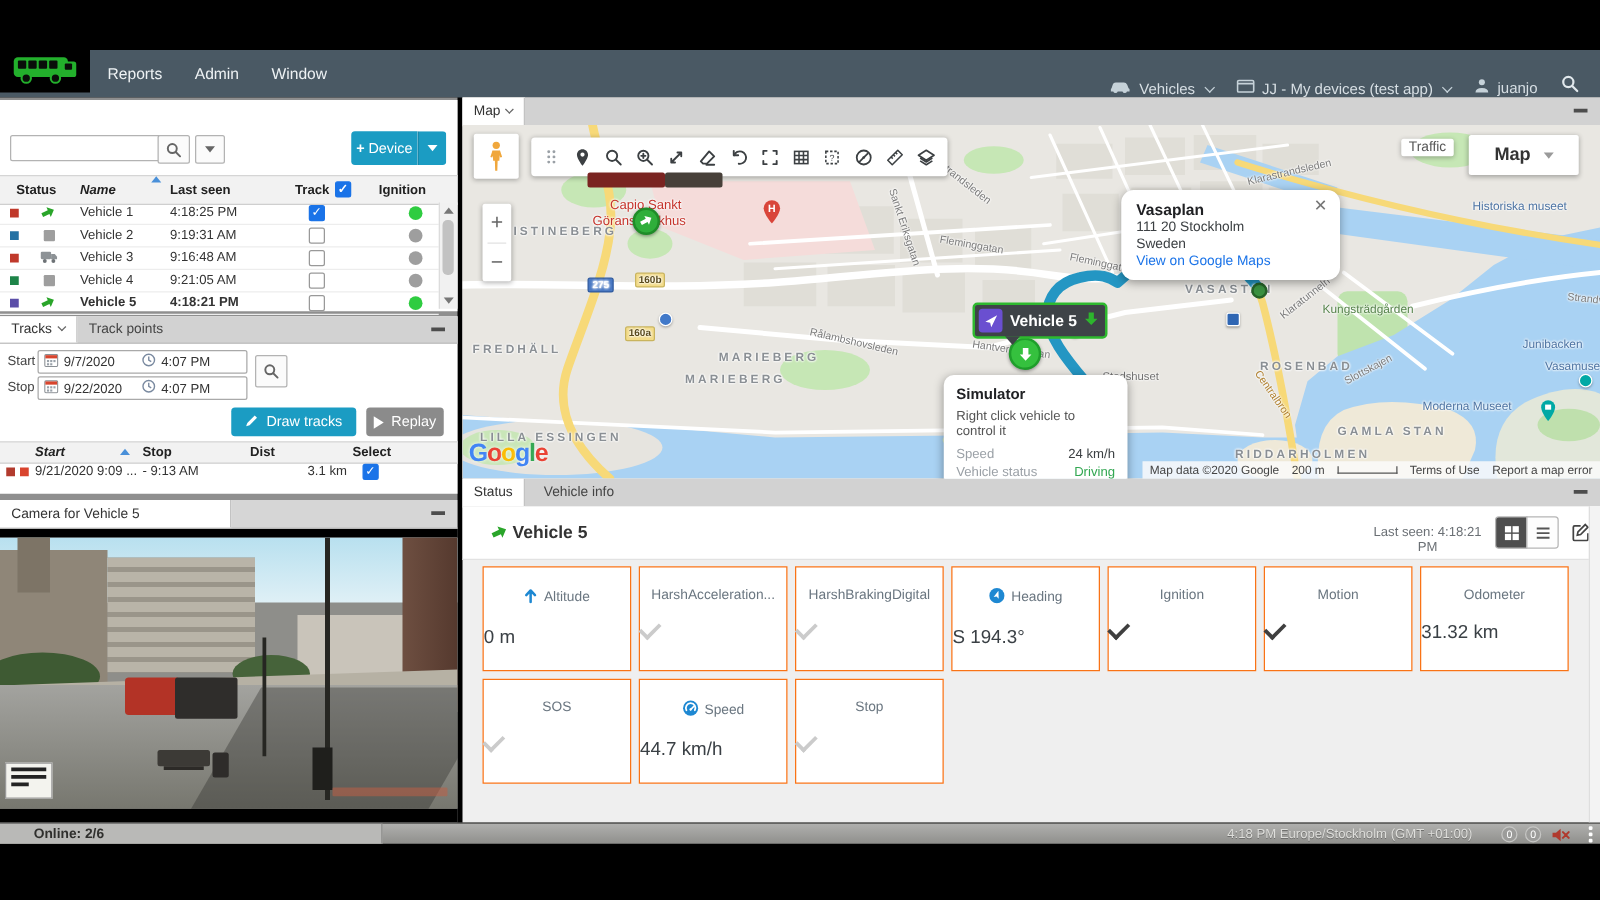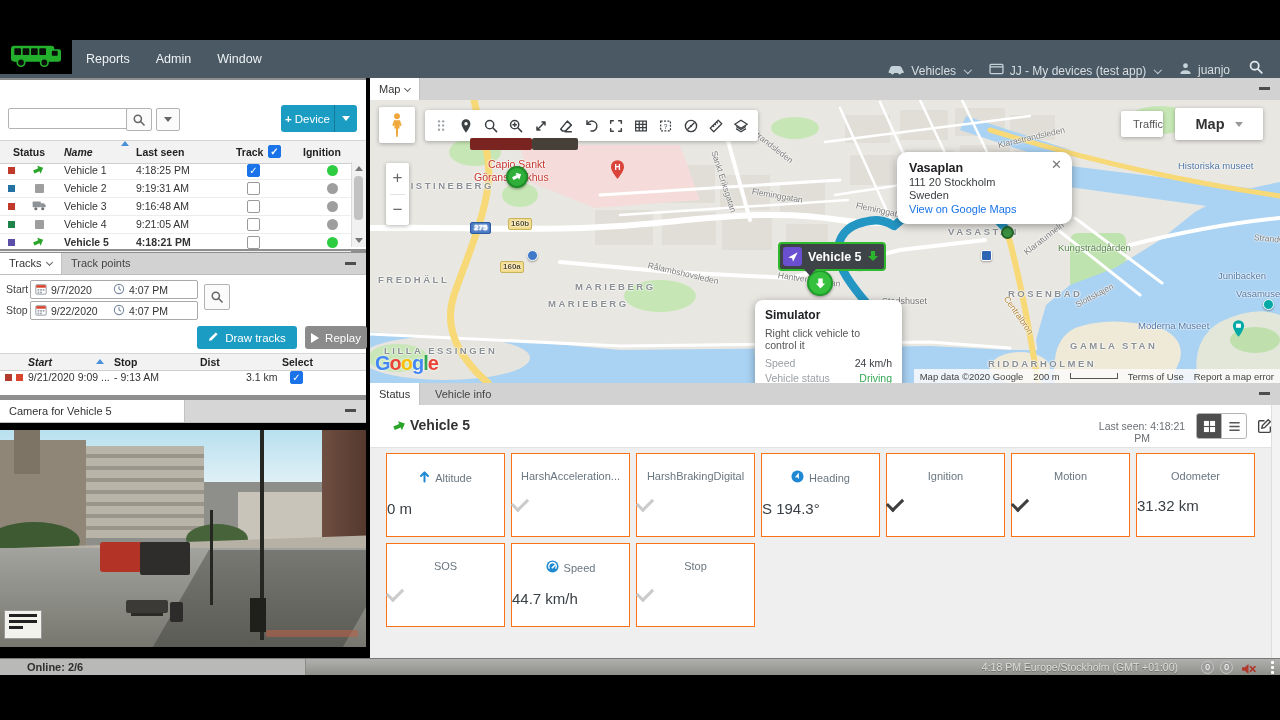--- a/index.html
+++ b/index.html
@@ -55,21 +55,21 @@
   .sarr{position:absolute;left:3px;width:0;height:0;border-left:4px solid transparent;border-right:4px solid transparent;}
   .sarr.up{top:4px;border-bottom:5px solid #777;}
   .sarr.dn{bottom:4px;border-top:5px solid #777;}
   #veh-thumb{position:absolute;left:2px;top:14px;width:9px;height:44px;background:#c2c2c2;border-radius:4px;}
 
   
   #tracks-panel{left:0;top:175px;width:366px;height:142px;}
   .flabel{position:absolute;font-size:10.5px;color:#444;}
   .dtfield{position:absolute;left:30px;width:168px;height:19px;border:1px solid #a9a9a9;border-radius:2px;background:#fff;display:flex;align-items:center;font-size:10.5px;color:#333;box-sizing:border-box;padding:0 4px;gap:4px;}
   .dtfield .dtx{width:58px;}
-  .btn{position:absolute;border-radius:3px;color:#fff;font-size:11.5px;display:flex;align-items:center;justify-content:center;gap:6px;margin-left:12px;}
+  .btn{position:absolute;border-radius:3px;color:#fff;font-size:11.5px;display:flex;align-items:center;justify-content:center;gap:6px;}
   #draw-btn{left:185px;top:73px;width:100px;height:23px;background:#1b9cc3;}
   #replay-btn{left:293px;top:73px;width:62px;height:23px;background:#8b8b8b;}
   .play-tri{width:0;height:0;border-top:5px solid transparent;border-bottom:5px solid transparent;border-left:8px solid #fff;}
   #trk-thead{left:0;top:100px;width:366px;height:16px;line-height:16px;}
   #trk-thead span{position:absolute;top:0;}
   #trk-row{left:0;top:116px;width:366px;height:17px;font-size:10.5px;color:#333;}
   #trk-row span{position:absolute;top:2px;}
   .rsq{position:absolute;top:5px;width:7px;height:7px;}
 
   
@@ -102,21 +102,21 @@
   .ml.hospital{font-size:10.5px;color:#c5342c;font-weight:500;}
   .ml.shield-blue{font-size:8px;font-weight:bold;color:#fff;background:#4a79c4;border:1px solid #2f5a9e;border-radius:2px;padding:0 3px;line-height:10px;}
   .ml.shield-yellow{font-size:8px;font-weight:bold;color:#5a4b1e;background:#f3dc8a;border:1px solid #c9b45e;border-radius:2px;padding:0 2px;line-height:10px;}
   .mctl{position:absolute;background:#fff;border-radius:2px;box-shadow:0 1px 4px rgba(0,0,0,.3);}
   #pegman{left:9px;top:7px;width:36px;height:36px;display:flex;align-items:center;justify-content:center;}
   #zoomctl{left:16px;top:63px;width:23px;height:62px;display:flex;flex-direction:column;align-items:center;}
   #zoomctl .zbtn{height:31px;width:100%;display:flex;align-items:center;justify-content:center;font-size:17px;color:#666;}
   #zoomctl .zdiv{width:15px;height:1px;background:#e2e2e2;}
   #map-toolbar{left:55px;top:10px;height:31px;border-radius:3px;display:flex;align-items:center;padding:0 9px;gap:9px;}
   #map-toolbar .ticon{display:flex;align-items:center;}
-  #traffic-btn{left:751px;top:11px;width:42px;height:26px;display:flex;align-items:center;justify-content:flex-end;font-size:11px;color:#565656;}
+  #traffic-btn{left:751px;top:11px;width:42px;height:14px;display:flex;align-items:center;justify-content:center;font-size:11px;color:#565656;}
   #maptype-btn{left:805px;top:8px;width:88px;height:32px;display:flex;align-items:center;justify-content:center;gap:10px;font-size:14.5px;font-weight:bold;color:#333;}
   .redbar{position:absolute;border-radius:2px;z-index:1;}
   .tsmall{position:absolute;border:1.5px solid #fff;box-shadow:0 1px 2px rgba(0,0,0,.3);z-index:2;}
 
   .end-dot{position:absolute;left:631px;top:126px;width:13px;height:13px;border-radius:50%;background:#3a9140;border:2px solid #266328;box-sizing:border-box;z-index:3;}
   #start-marker{position:absolute;left:136px;top:66px;width:22px;height:22px;border-radius:50%;background:#2fae3a;border:2px solid #1f8c28;box-sizing:border-box;z-index:3;display:flex;align-items:center;justify-content:center;box-shadow:0 1px 3px rgba(0,0,0,.4);}
   #pos-marker{position:absolute;left:437px;top:170px;width:26px;height:26px;border-radius:50%;background:#35c13e;border:2px solid #1f9e2b;box-sizing:border-box;z-index:4;display:flex;align-items:center;justify-content:center;box-shadow:0 1px 3px rgba(0,0,0,.4);}
   #veh-marker{position:absolute;left:408px;top:142px;height:25px;background:#3e4347;border:2px solid #2eb82e;border-radius:4px;z-index:5;display:flex;align-items:center;padding:0 6px 0 3px;gap:6px;}
   #veh-marker .navsq{width:19px;height:19px;border-radius:3px;background:#6a4fd0;display:flex;align-items:center;justify-content:center;}
   #veh-marker .vmt{color:#fff;font-size:12.5px;font-weight:bold;}

